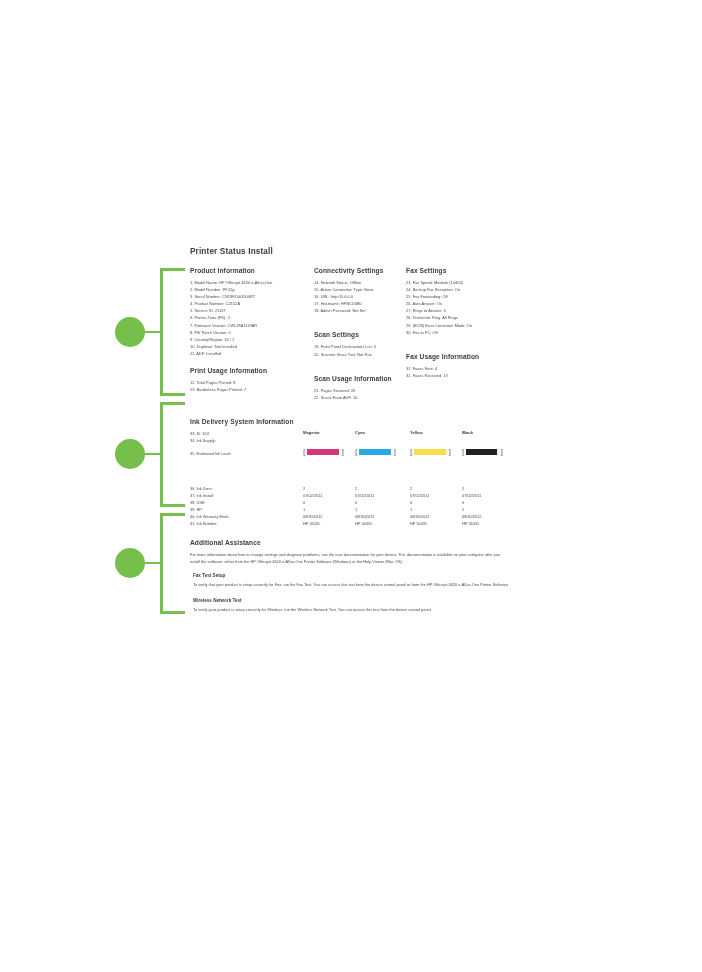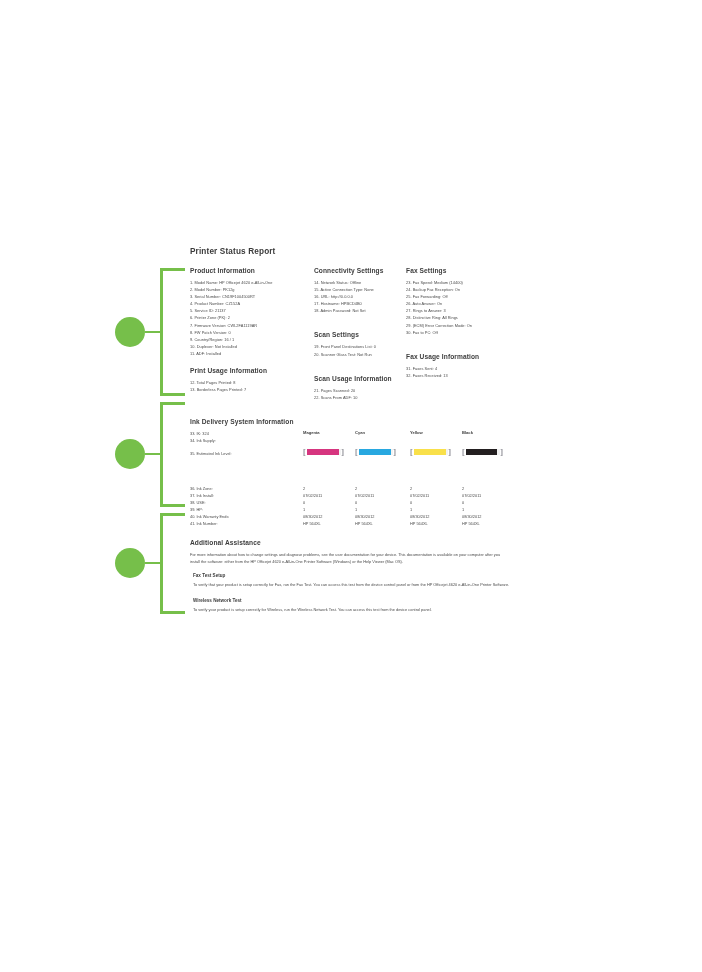--- a/index.html
+++ b/index.html
@@ -191,21 +191,21 @@
   <div class="stem" style="--g:#76bf4a; left:145px; top:453px; width:17px;"></div>
   <div class="dot" style="--g:#76bf4a; left:115px; top:439px; width:30px; height:30px;"></div>
 
   <div class="bracket" style="--g:#76bf4a; left:160px; top:513px; width:25px; height:101px;"></div>
   <div class="stem" style="--g:#76bf4a; left:145px; top:562px; width:17px;"></div>
   <div class="dot" style="--g:#76bf4a; left:115px; top:548px; width:30px; height:30px;"></div>
 </div>
 
 <div class="report">
 
-  <div class="report-title">Printer Status Report</div>
+  <div class="report-title">Printer Status Install</div>
 
   <div class="cols">
 
     <div class="col-1">
       <div class="sec-h">Product Information</div>
       <ul class="lines">
         <li>1. Model Name: HP Officejet 4620 e-All-in-One</li>
         <li>2. Model Number: PK12g</li>
         <li>3. Serial Number: CN19F1004500RT</li>
         <li>4. Product Number: CZ152A</li>

